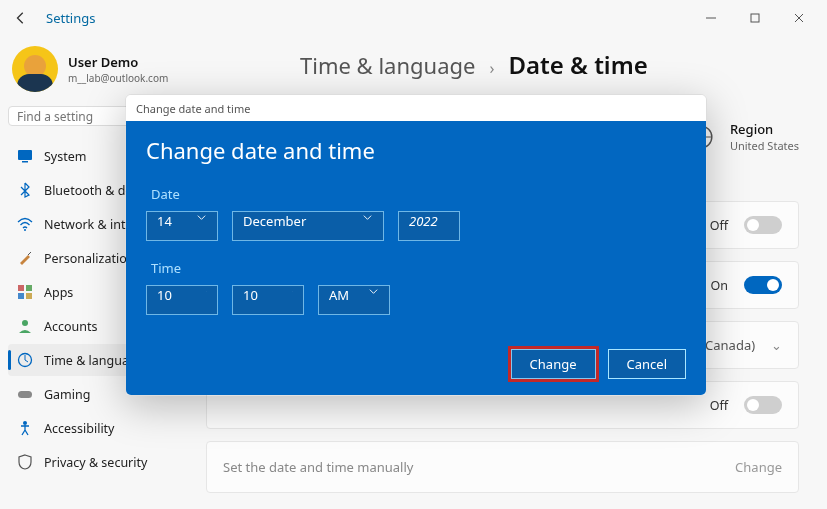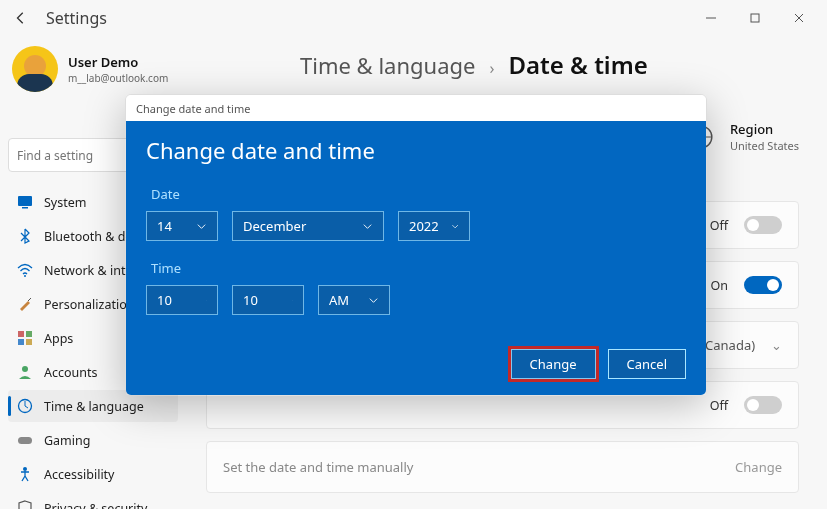--- a/index.html
+++ b/index.html
@@ -1,37 +1,37 @@
 <!DOCTYPE html>
 <html><head>
 <meta charset="utf-8">
 <style>
   * { box-sizing: border-box; margin: 0; padding: 0; font-family: "Segoe UI", system-ui, sans-serif; }
   html, body { width: 827px; height: 509px; overflow: hidden; background: #f7f7f7; }
 
   
   .titlebar { height: 36px; display: flex; align-items: center; padding: 0 6px; }
   .back { width: 30px; height: 30px; display:flex;align-items:center;justify-content:center; color:#333; }
-  .title { margin-left: 10px; font-size: 16px; color:#404040; }
+  .title { margin-left: 10px; font-size: 13px; color:#0369a1; }
   .win-ctrls { margin-left:auto; display:flex; gap:0; }
   .win-btn { width:44px; height:30px; display:flex; align-items:center; justify-content:center; color:#555; }
   .win-btn svg { width:12px; height:12px; }
 
   .body { display:flex; height:calc(100% - 36px); }
 
   
   .sidebar { width:186px; padding: 4px 8px 0 8px; display:flex; flex-direction:column; }
   .user { display:flex; gap:10px; align-items:center; padding:6px 4px 14px 4px; }
   .avatar { width:46px; height:46px; border-radius:50%; background:#f5c518; position:relative; overflow:hidden; }
   .avatar .head { position:absolute; left:50%; top:20%; transform:translateX(-50%); width:22px; height:22px; border-radius:50%; background:#e9a23b; }
   .avatar .torso { position:absolute; left:50%; bottom:-6px; transform:translateX(-50%); width:36px; height:24px; background:#1b3550; border-radius:12px 12px 0 0; }
   .username { font-size:13px; font-weight:600; color:#111; }
   .usermail { font-size:10px; color:#666; }
 
-  .search { height:20px; border:1px solid #ddd; border-radius:4px; background:#fff; display:flex; align-items:center; padding:16px 8px; margin-bottom:14px;margin-top:32px; }
+  .search { height:20px; border:1px solid #ddd; border-radius:4px; background:#fff; display:flex; align-items:center; padding:2px 8px; margin-bottom:14px; }
   .search input { border:0; outline:0; flex:1; font-size:12px; color:#555; background:transparent; }
   .search svg { width:14px; height:14px; color:#777; }
 
   .nav { display:flex; flex-direction:column; gap:2px; }
   .nav-item { height:32px; display:flex; align-items:center; gap:10px; padding:0 8px; border-radius:4px; font-size:12.5px; color:#222; white-space:nowrap; overflow:hidden; }
   .nav-item.active { background:#ececec; position:relative; }
   .nav-item.active::before { content:""; position:absolute; left:0; top:6px; bottom:6px; width:3px; background:#0067c0; border-radius:2px; }
   .nav-icon { width:18px; height:18px; display:flex; align-items:center; justify-content:center; }
 
   
@@ -58,26 +58,26 @@
   .man-lbl { margin-right:auto; color:#888; font-size:13px; }
   .man-btn { color:#999; font-size:13px; }
 
   
   .dialog { position:absolute; left:125px; top:94px; width:582px; height:302px; border-radius:6px; overflow:hidden; box-shadow:0 10px 40px rgba(0,0,0,0.25); border:1px solid rgba(0,0,0,0.1); }
   .dlg-caption { height:26px; background:#fff; display:flex; align-items:center; padding:0 10px; font-size:11px; color:#555; }
   .dlg-body { background:#0267c1; color:#fff; height:calc(100% - 26px); padding:14px 20px 16px 20px; display:flex; flex-direction:column; }
   .dlg-title { font-size:22px; font-weight:400; color:#fff; margin-bottom:14px; }
   .sect-lbl { color:#aee0ff; font-size:13px; margin:6px 0 8px 5px; }
   .combo-row { display:flex; gap:14px; }
-  .combo { height:30px; border:1px solid #6fb7e6; background:#0a5ea8; display:flex; align-items:center; padding:0 10px; font-size:13px; color:#fff; gap:12px; }
+  .combo { height:30px; border:1px solid #6fb7e6; background:#0a5ea8; display:flex; padding:0 10px; font-size:13px; color:#fff; gap:12px; }
   .combo .val { flex:1; }
   .combo svg { width:11px; height:11px; }
   .c-day { width:72px; }
   .c-month { width:152px; }
-  .c-year { width:72px; }
+  .c-year { width:62px;font-style:italic; }
   .c-hm { width:72px;gap:34px; }
   .c-ampm { width:72px; }
 
   .dlg-actions { margin-top:auto; display:flex; justify-content:flex-end; gap:12px; }
   .dlg-btn { height:30px; border:1px solid #87c6ec; background:#0a5ea8; color:#fff; font-size:13px; padding:0 18px; display:flex; align-items:center; }
   .dlg-btn.cancel { border:1.5px solid #a9e6ff; }
   .hl-red { outline:3px solid #c22828; outline-offset:0; }
 </style>
 </head>
 <body>

